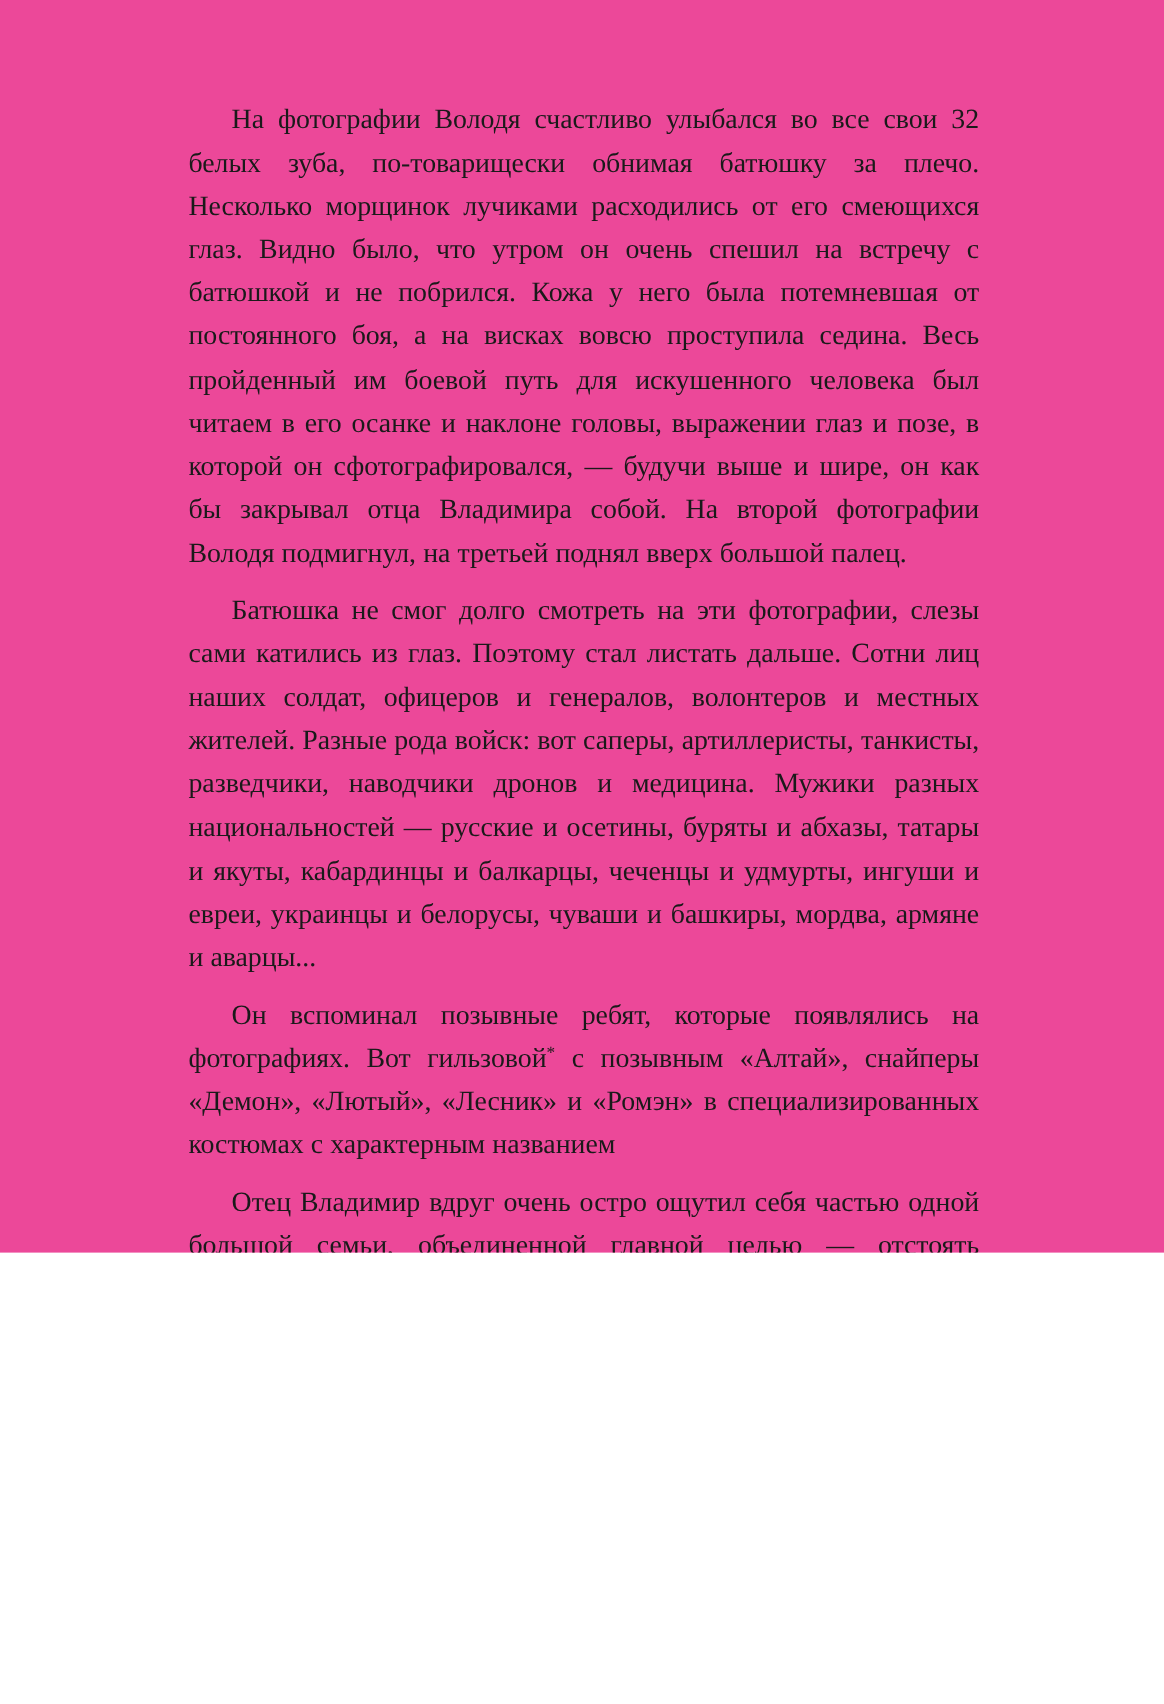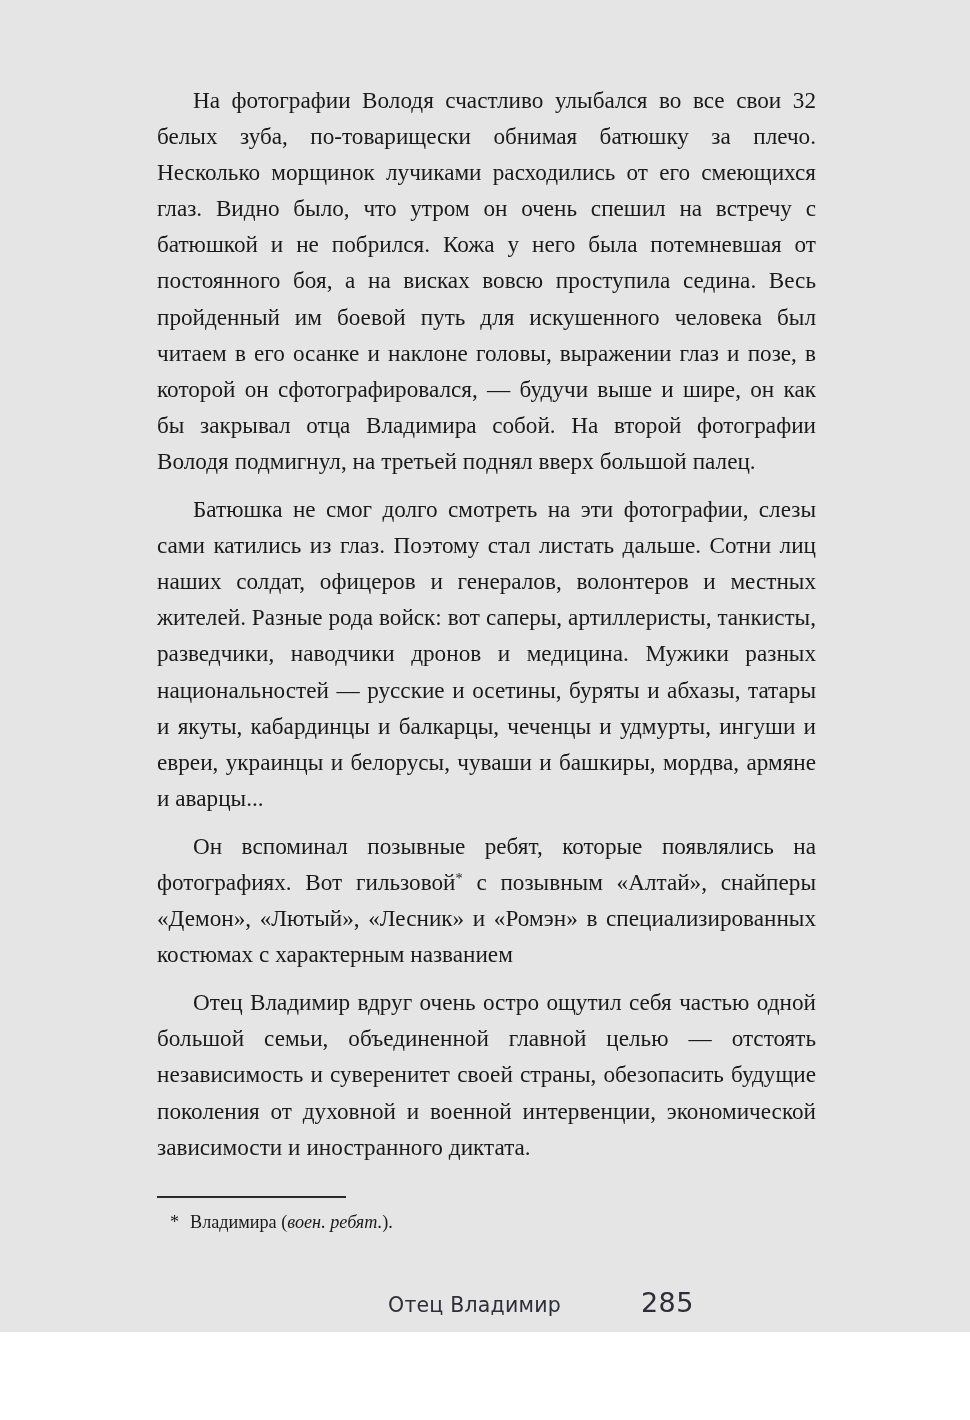--- a/index.html
+++ b/index.html
@@ -4,22 +4,22 @@
 <title>Отец Владимир — 285</title>
 <style>
   html, body {
     margin: 0;
     padding: 0;
     background: #ffffff;
   }
   .page {
     position: relative;
     width: 970px;
-    height: 1332px;
-    background: #e5e5e5;
+    height: 1044px;
+    background: #ec4899;
     overflow: hidden;
     box-sizing: border-box;
     text-decoration: underline;
   }
   .text-block {
     position: absolute;
     left: 157px;
     top: 82px;
     width: 659px;
   }

